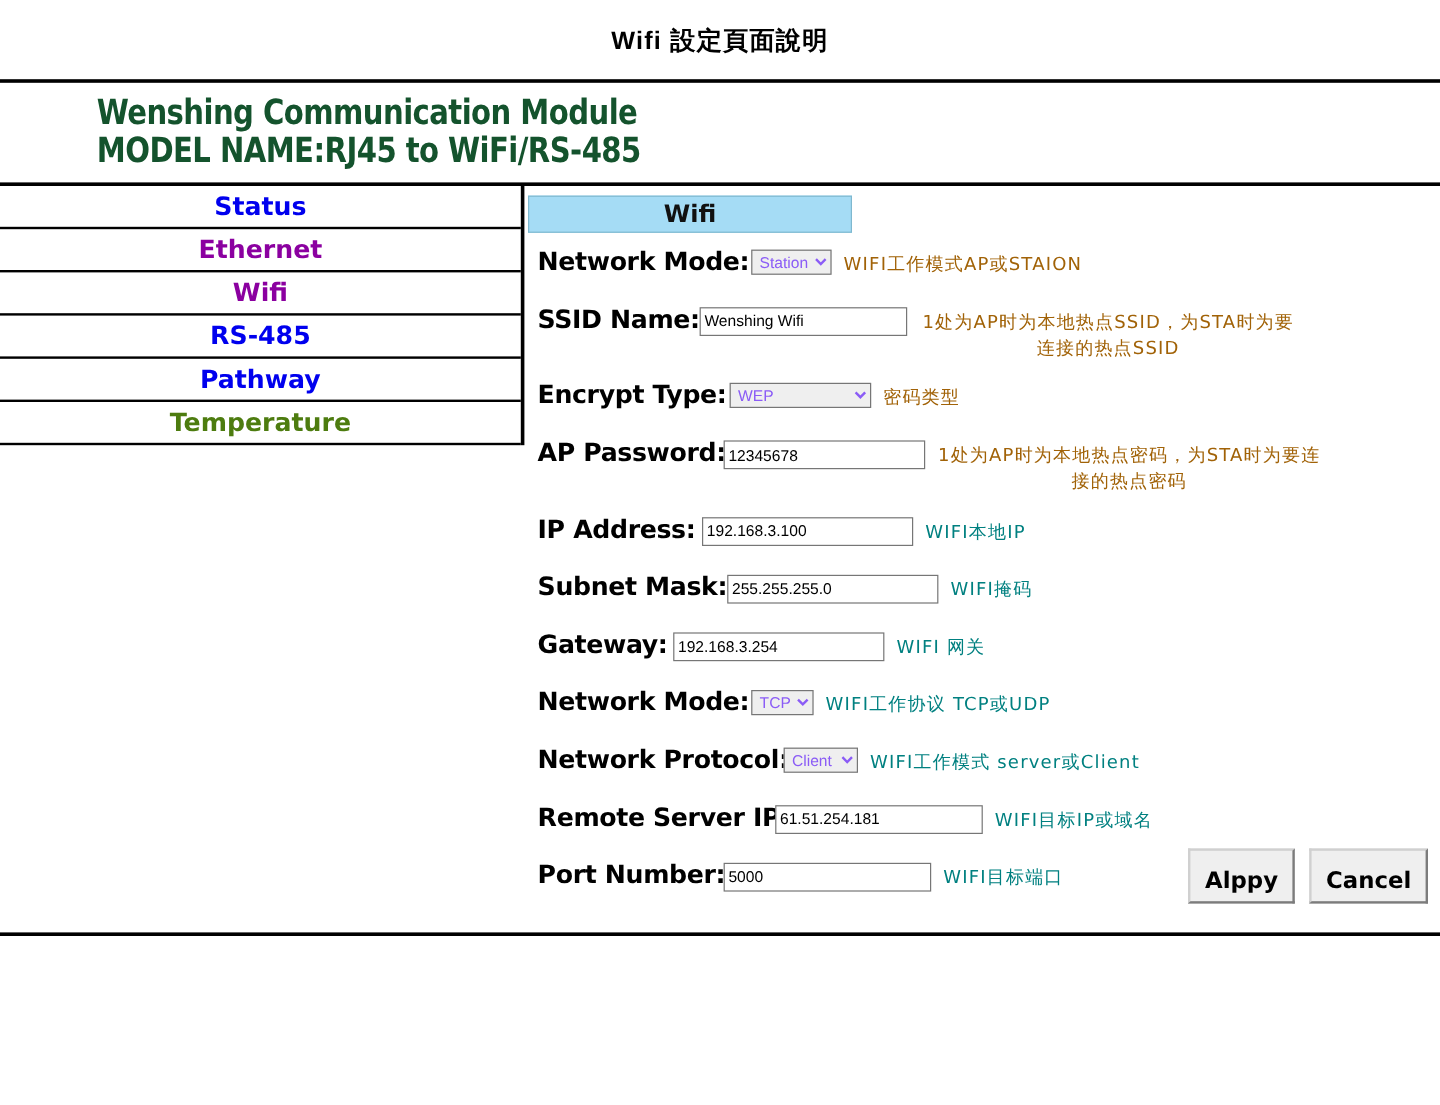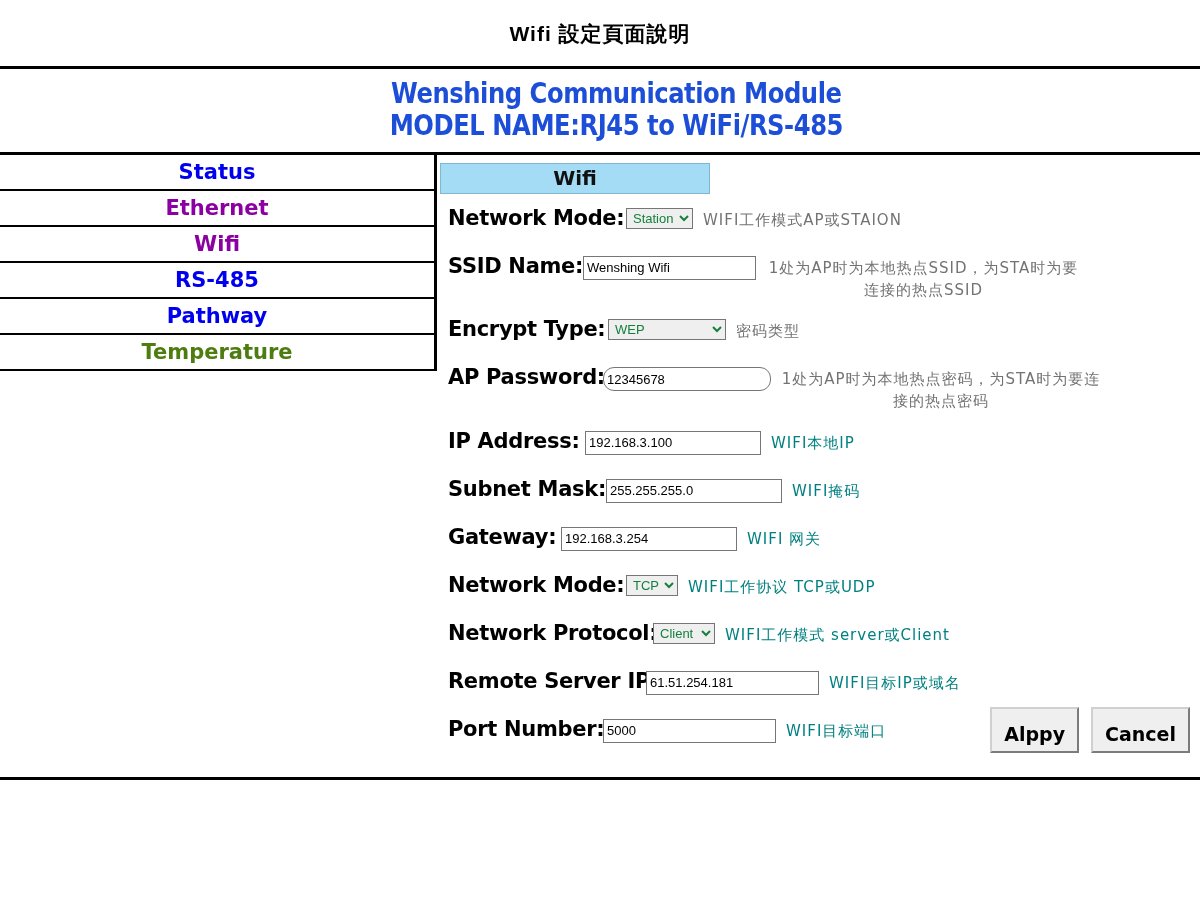--- a/index.html
+++ b/index.html
@@ -24,23 +24,23 @@
     padding: 20px 0 18px 0;
     color: #000;
   }
   .hr-thick {
     border: 0;
     border-top: 3px solid #000;
     margin: 0;
   }
   
   .brand {
-    text-align: center;
+    text-align: left;
     padding: 8px 48px 10px 0;
-    color: #1d4ed8;
+    color: #14532d;
   }
   .brand .line {
     font-family: "DejaVu Sans", sans-serif;
     font-weight: bold;
     font-size: 29px;
     letter-spacing: -0.5px;
     line-height: 1.12;
     font-stretch: condensed;
     transform: scaleX(0.93);
     transform-origin: right center;
@@ -115,38 +115,38 @@
     display: flex;
     align-items: flex-start;
     flex-wrap: wrap;
   }
   select {
     font-family: "Liberation Sans", sans-serif;
     font-size: 13px;
     padding: 1px 2px;
     border: 1px solid #767676;
     background: #efefef;
-    color: #15803d;
+    color: #8b5cf6;
     margin-top: 4px;
   }
   input[type=text] {
     font-family: "Liberation Sans", sans-serif;
     font-size: 13px;
     padding: 2px 3px;
     border: 1px solid #767676;
     background: #ffffff;
     color: #000;
     margin-top: 4px;
     height: 18px;
     box-sizing: content-box;
   }
   .hint {
     font-family: "DejaVu Sans", sans-serif;
     font-size: 15px;
-    color: #737373;
+    color: #a16207;
     letter-spacing: 1px;
     margin-left: 10px;
     margin-top: 6px;
     line-height: 1.45;
     max-width: 420px;
   }
   .hint.teal { color: #008080; }
   .hint.wrap2 { text-align: center; }
   
   .btn-row {
@@ -229,21 +229,21 @@
             <select style="width:118px">
               <option>WEP</option>
             </select>
             <div class="hint">密码类型</div>
           </div>
         </div>
 
         <div class="row">
           <div class="label" style="width:155px">AP Password:</div>
           <div class="field">
-            <input type="text" style="width: 160px; border-radius: 11px;" value="12345678">
+            <input type="text" style="width: 160px;" value="12345678">
             <div class="hint wrap2" style="max-width:320px">1处为AP时为本地热点密码，为STA时为要连接的热点密码</div>
           </div>
         </div>
 
 
         <div class="row">
           <div class="label" style="width:137px">IP Address:</div>
           <div class="field">
             <input type="text" style="width: 168px;" value="192.168.3.100">
             <div class="hint teal">WIFI本地IP</div>

